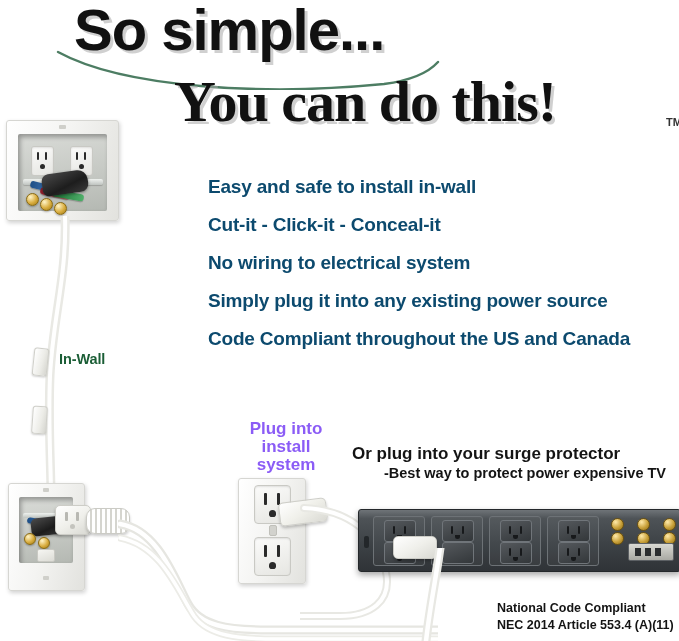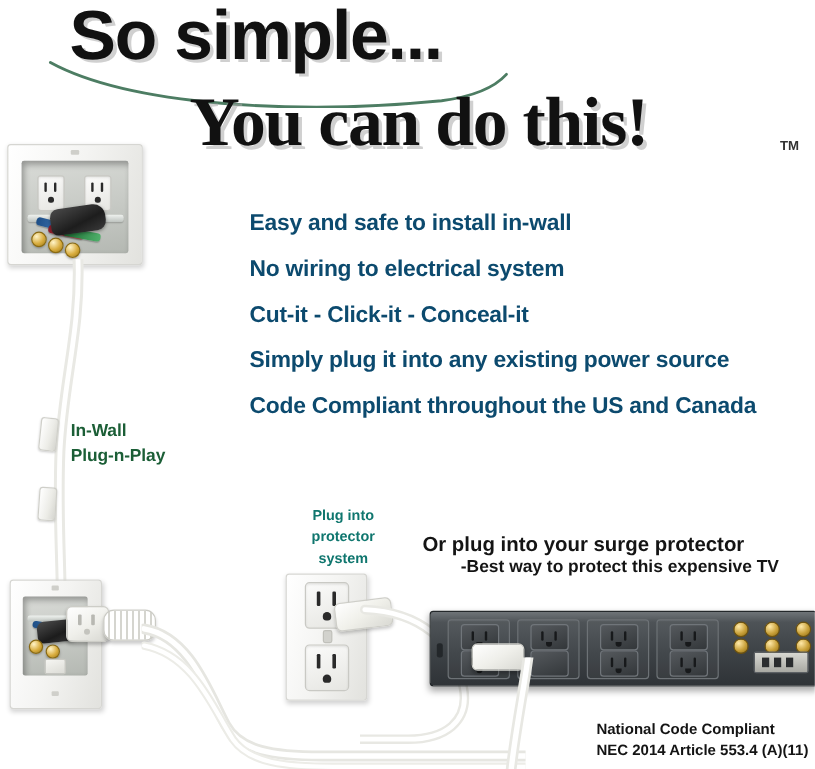--- a/index.html
+++ b/index.html
@@ -1,42 +1,42 @@
 <!DOCTYPE html>
 <html><head>
 <meta charset="utf-8">
 <style>
   html,body{margin:0;padding:0;background:#fff;}
   body{width:679px;height:641px;position:relative;overflow:hidden;
        font-family:"Liberation Sans","DejaVu Sans",sans-serif;
        -webkit-font-smoothing:antialiased;}
 
   
-  #headline{position:absolute;left:0;top:0;width:619px;height:145px;}
+  #headline{position:absolute;left:16px;top:0;width:619px;height:145px;}
   .hl{position:absolute;font-weight:700;color:#111;letter-spacing:-1px;
       text-shadow:3px 3px 0 rgba(170,170,170,.55);white-space:nowrap;}
   #hl1{left:58px;top:-2px;font-size:58px;line-height:64px;}
   #hl2{left:158px;top:70px;font-size:58px;line-height:64px;font-family:Liberation Serif, serif;}
   #tm{position:absolute;left:650px;top:116px;font-size:11px;font-weight:700;
       color:#333;letter-spacing:0;}
   #swoosh{position:absolute;left:38px;top:44px;width:390px;height:46px;}
 
   
   #bullets{position:absolute;left:208px;top:168px;width:471px;}
   .bullet{font-size:19px;font-weight:700;color:#0c4a6e;line-height:38px;
           white-space:nowrap;letter-spacing:-.2px;}
 
   
   #greenlist{position:absolute;left:59px;top:349px;}
   .green{font-size:14.5px;font-weight:700;color:#1b5e36;line-height:21px;
          white-space:nowrap;letter-spacing:-.1px;}
 
   
   #cap-outlet{position:absolute;left:228px;top:420px;width:116px;
-              text-align:center;font-size:12px;font-weight:700;color:#0f766e;
+              text-align:center;font-size:17px;font-weight:700;color:#8b5cf6;
               line-height:18px;}
   #cap-surge{position:absolute;left:352px;top:443px;width:327px;}
   #cap-surge .l1{font-size:17px;font-weight:700;color:#141414;line-height:21px;
                  white-space:nowrap;}
   #cap-surge .l2{font-size:14.5px;font-weight:700;color:#141414;line-height:19px;
                  white-space:nowrap;padding-left:32px;}
   #cap-nec{position:absolute;left:497px;top:600px;}
   #cap-nec div{font-size:12.5px;font-weight:700;color:#141414;line-height:17px;
                white-space:nowrap;}
 
@@ -132,40 +132,39 @@
   <div class="hl" id="hl1">So simple...</div>
   <svg id="swoosh" viewBox="0 0 390 46">
     <path d="M4 8 C 70 44, 210 52, 330 40 C 360 36, 375 28, 384 18" fill="none" stroke="#4d7d63" stroke-width="2.4" stroke-linecap="round"></path>
   </svg>
   <div class="hl" id="hl2">You can do this!</div>
   <div id="tm">TM</div>
 </div>
 
 <div id="bullets">
   <div class="bullet">Easy and safe to install in-wall</div>
+  <div class="bullet">Cut-it -   Click-it -  Conceal-it</div>
   <div class="bullet">No wiring to electrical system</div>
-  <div class="bullet">Cut-it -   Click-it -  Conceal-it</div>
   <div class="bullet">Simply plug it into any existing power source</div>
   <div class="bullet">Code Compliant throughout the US and Canada</div>
 </div>
 
 <div id="greenlist">
   <div class="green">In-Wall</div>
-  <div class="green">Plug-n-Play</div>
 </div>
 
 <div id="cap-outlet">
   <div>Plug into</div>
-  <div>protector</div>
+  <div>install</div>
   <div>system</div>
 </div>
 
 <div id="cap-surge">
   <div class="l1">Or plug into your surge protector</div>
-  <div class="l2">-Best way to protect this expensive TV</div>
+  <div class="l2">-Best way to protect power expensive TV</div>
 </div>
 
 <div id="cap-nec">
   <div>National Code Compliant</div>
   <div>NEC 2014 Article 553.4 (A)(11)</div>
 </div>
 
 <div class="photo plate" id="tl-plate">
   <div id="tl-screw"></div>
   <div class="recess" id="tl-recess">

